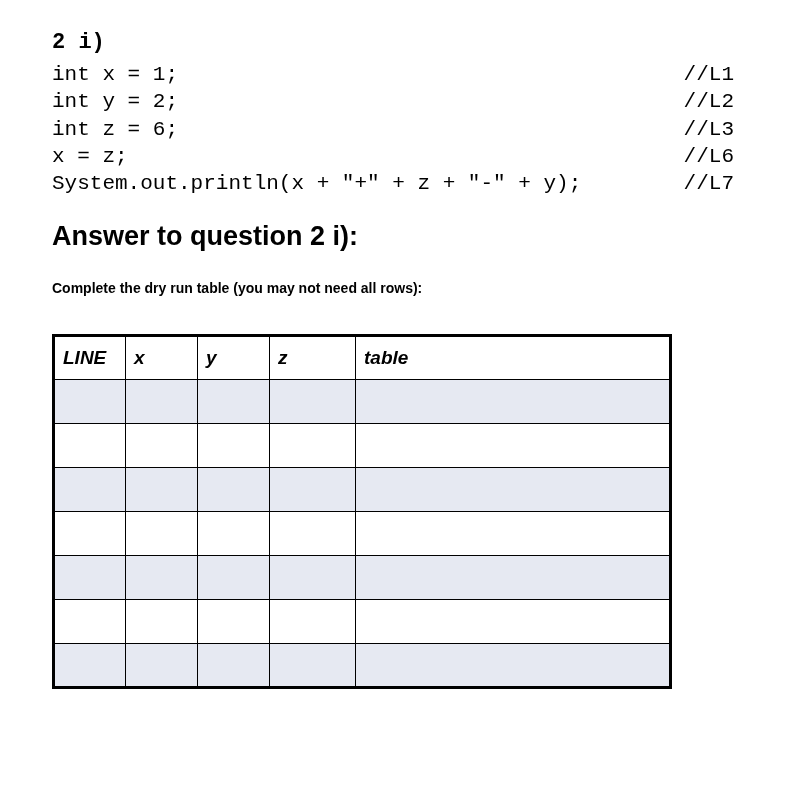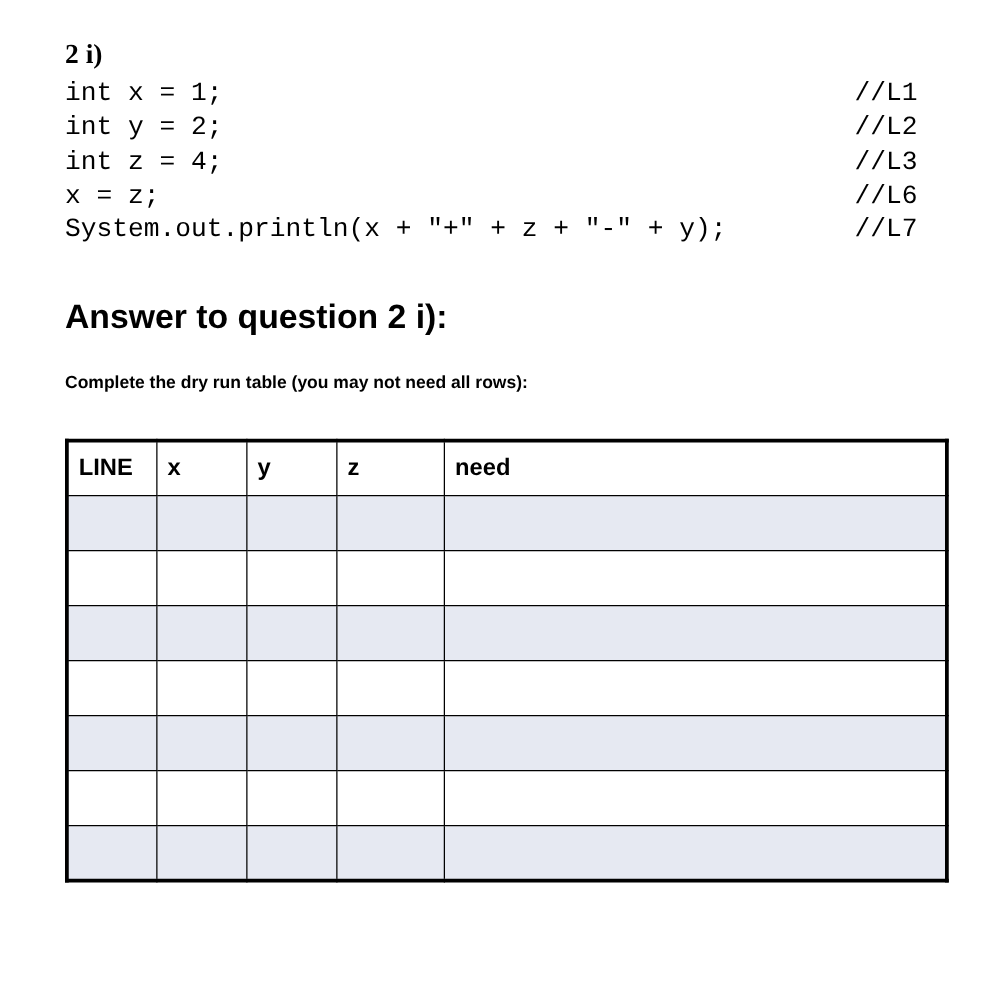--- a/index.html
+++ b/index.html
@@ -5,30 +5,30 @@
     * { box-sizing: border-box; margin: 0; padding: 0; }
     body {
       background: #ffffff;
       width: 786px;
       height: 806px;
       padding: 30px 52px;
       font-family: Arial, Helvetica, sans-serif;
       color: #000000;
     }
     .question-title {
-      font-family: Liberation Serif, serif;
+      font-family: Liberation Mono, monospace;
       font-weight: bold;
       font-size: 22px;
       margin-bottom: 6px;
     }
     .code-block {
       font-family: "Courier New", Courier, monospace;
       font-size: 21px;
       line-height: 1.3;
-      margin-bottom: 40px;
+      margin-bottom: 24px;
     }
     .code-line {
       display: flex;
       justify-content: space-between;
       white-space: pre;
     }
     .code-line .code-text { flex: 1; }
     .code-line .code-comment { text-align: left; }
     .answer-heading {
       font-family: Arial, Helvetica, sans-serif;
@@ -37,22 +37,23 @@
       margin-bottom: 28px;
     }
     .instruction {
       font-family: Arial, Helvetica, sans-serif;
       font-weight: bold;
       font-size: 14px;
       margin-bottom: 38px;
     }
     .dry-run-table {
       border-collapse: collapse;
-      width: 707px;
+      width: 620px;
       border: 3px solid #000000;
+      font-style: italic;
     }
     .dry-run-table th, .dry-run-table td {
       border: 1.5px solid #000000;
       height: 44px;
       padding: 6px 8px;
       text-align: left;
       vertical-align: middle;
     }
     .dry-run-table th {
       font-family: Arial, Helvetica, sans-serif;
@@ -80,21 +81,21 @@
 <div class="code-block">
   <div class="code-line">
     <span class="code-text">int x = 1;</span>
     <span class="code-comment">//L1</span>
   </div>
   <div class="code-line">
     <span class="code-text">int y = 2;</span>
     <span class="code-comment">//L2</span>
   </div>
   <div class="code-line">
-    <span class="code-text">int z = 4;</span>
+    <span class="code-text">int z = 6;</span>
     <span class="code-comment">//L3</span>
   </div>
   <div class="code-line">
     <span class="code-text">x = z;</span>
     <span class="code-comment">//L6</span>
   </div>
   <div class="code-line">
     <span class="code-text">System.out.println(x + "+" + z + "-" + y);</span>
     <span class="code-comment">//L7</span>
   </div>
@@ -104,21 +105,21 @@
 
 <div class="instruction">Complete the dry run table (you may not need all rows):</div>
 
 <table class="dry-run-table">
   <thead>
     <tr>
       <th class="col-line">LINE</th>
       <th class="col-x">x</th>
       <th class="col-y">y</th>
       <th class="col-z">z</th>
-      <th class="col-print">need</th>
+      <th class="col-print">table</th>
     </tr>
   </thead>
   <tbody>
     <tr>
       <td class="col-line"></td>
       <td class="col-x"></td>
       <td class="col-y"></td>
       <td class="col-z"></td>
       <td class="col-print"></td>
     </tr>

